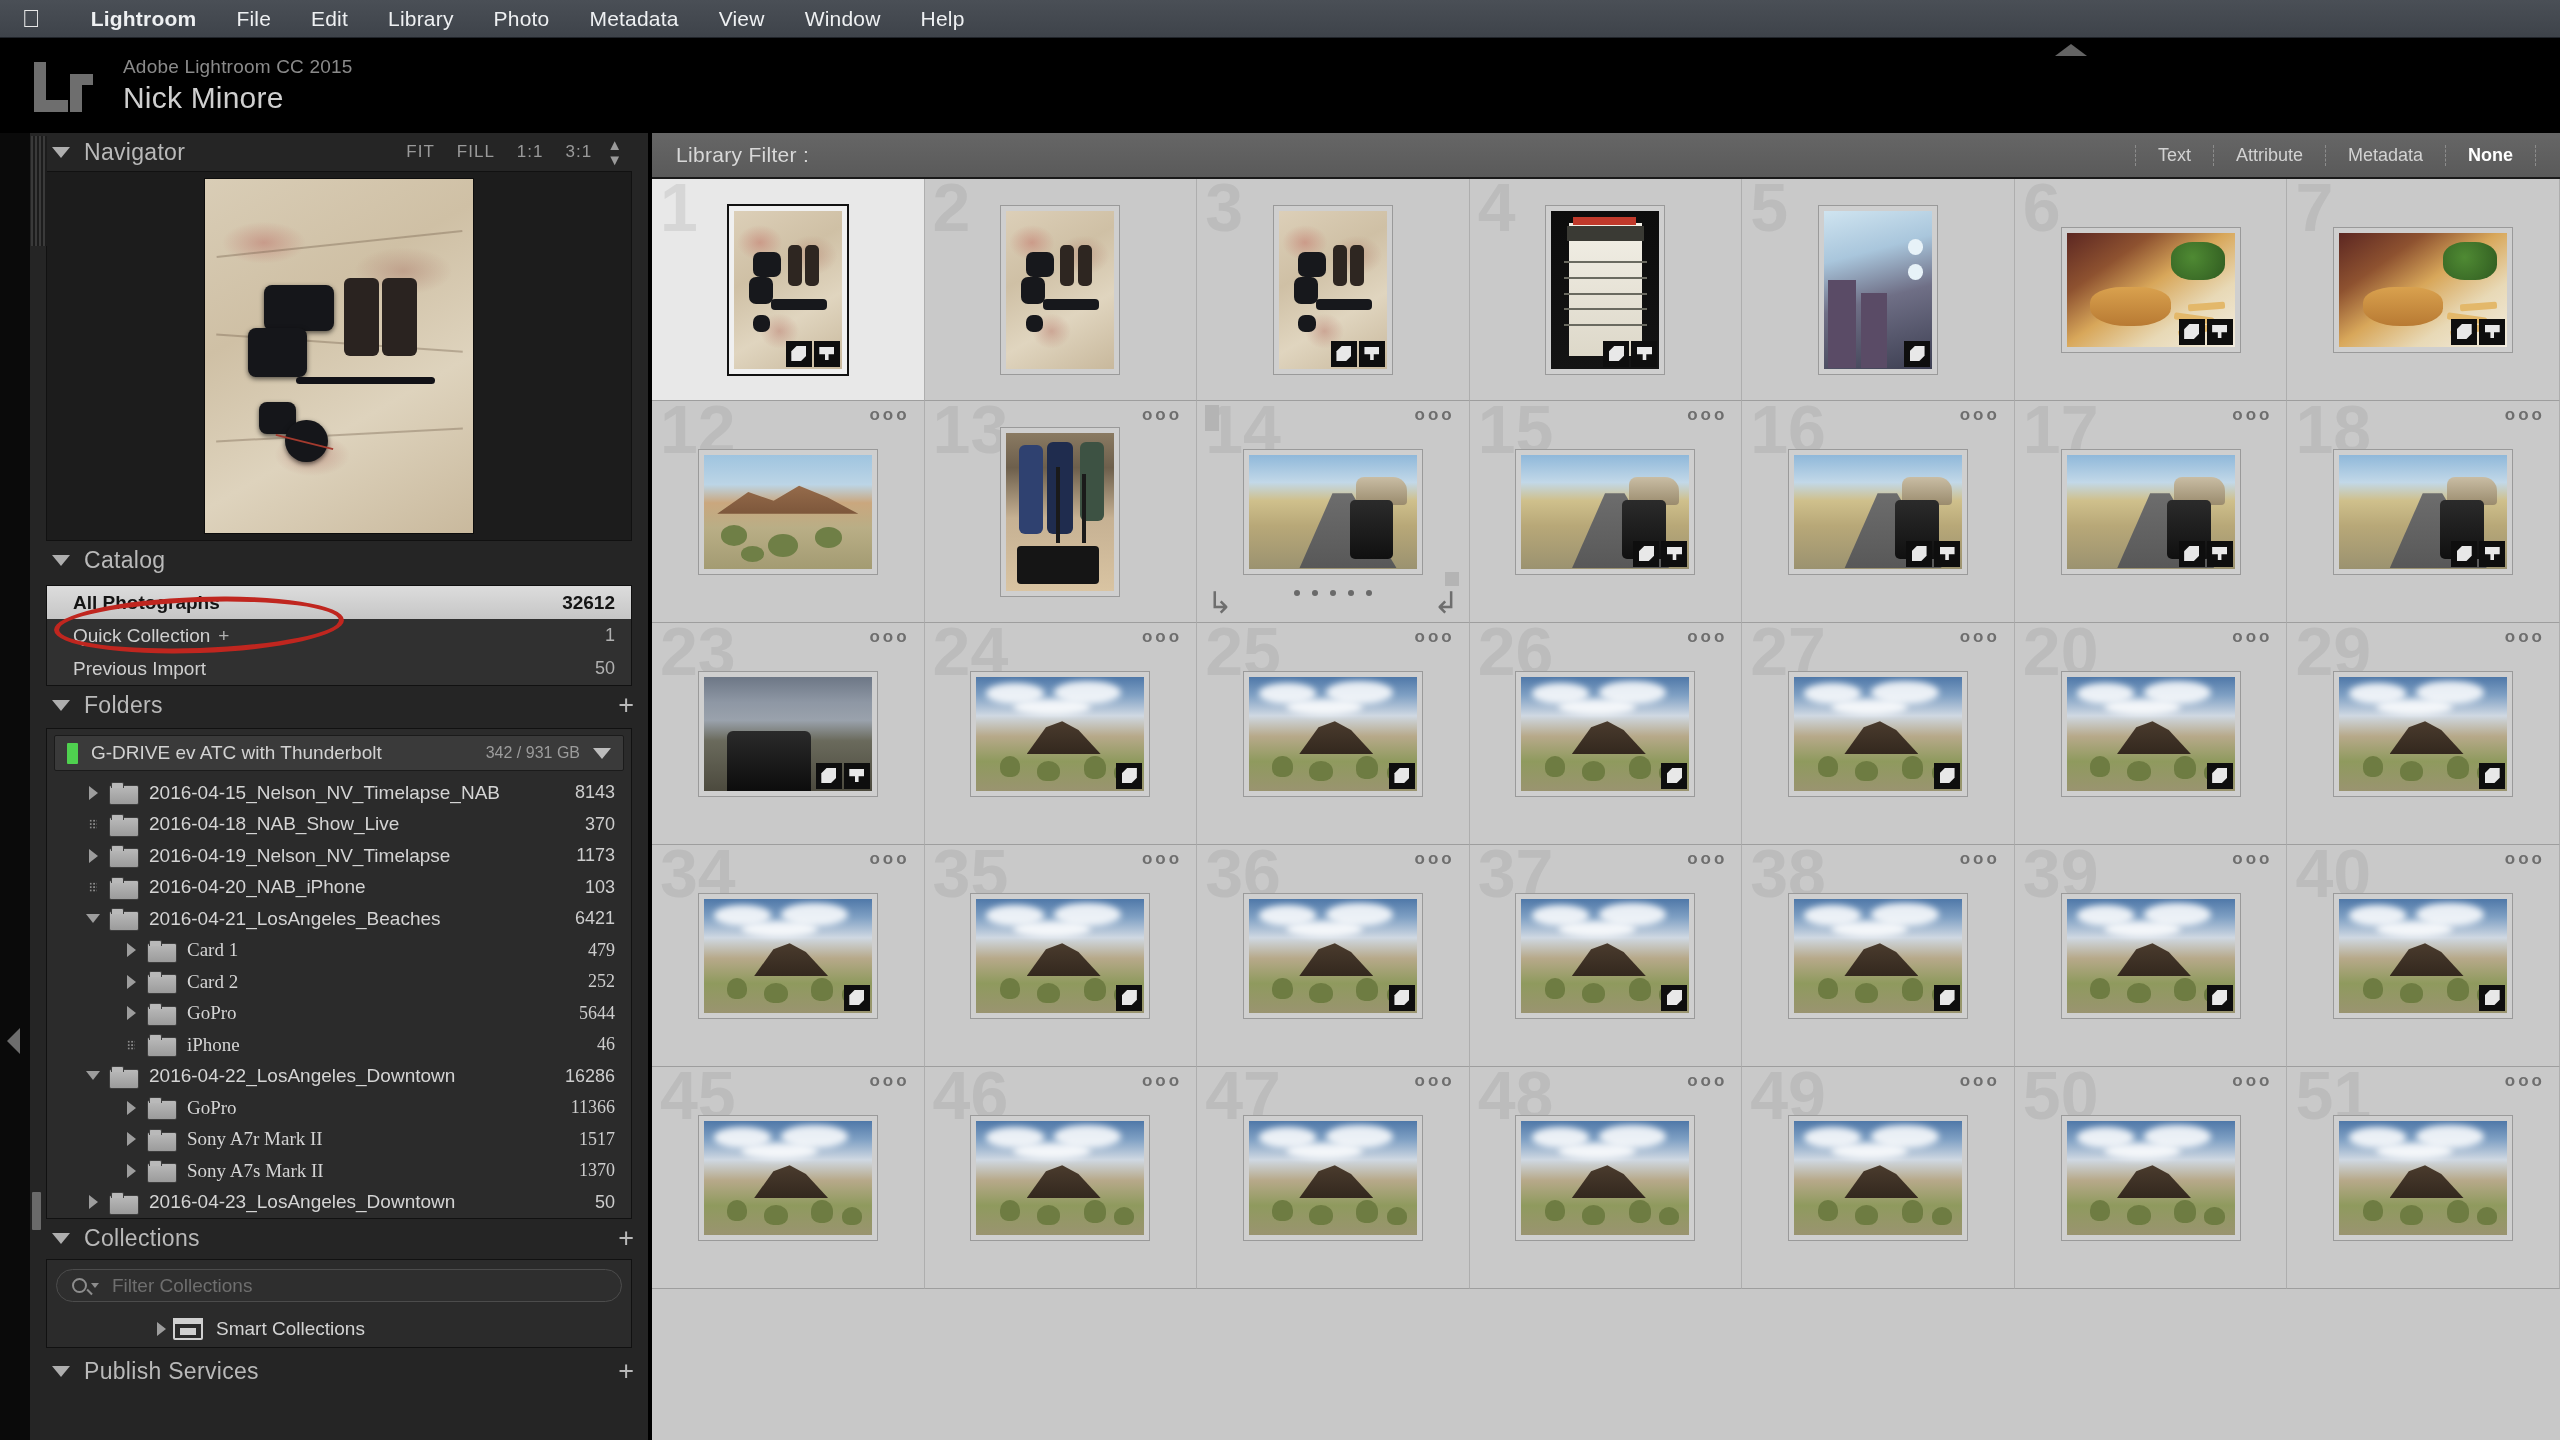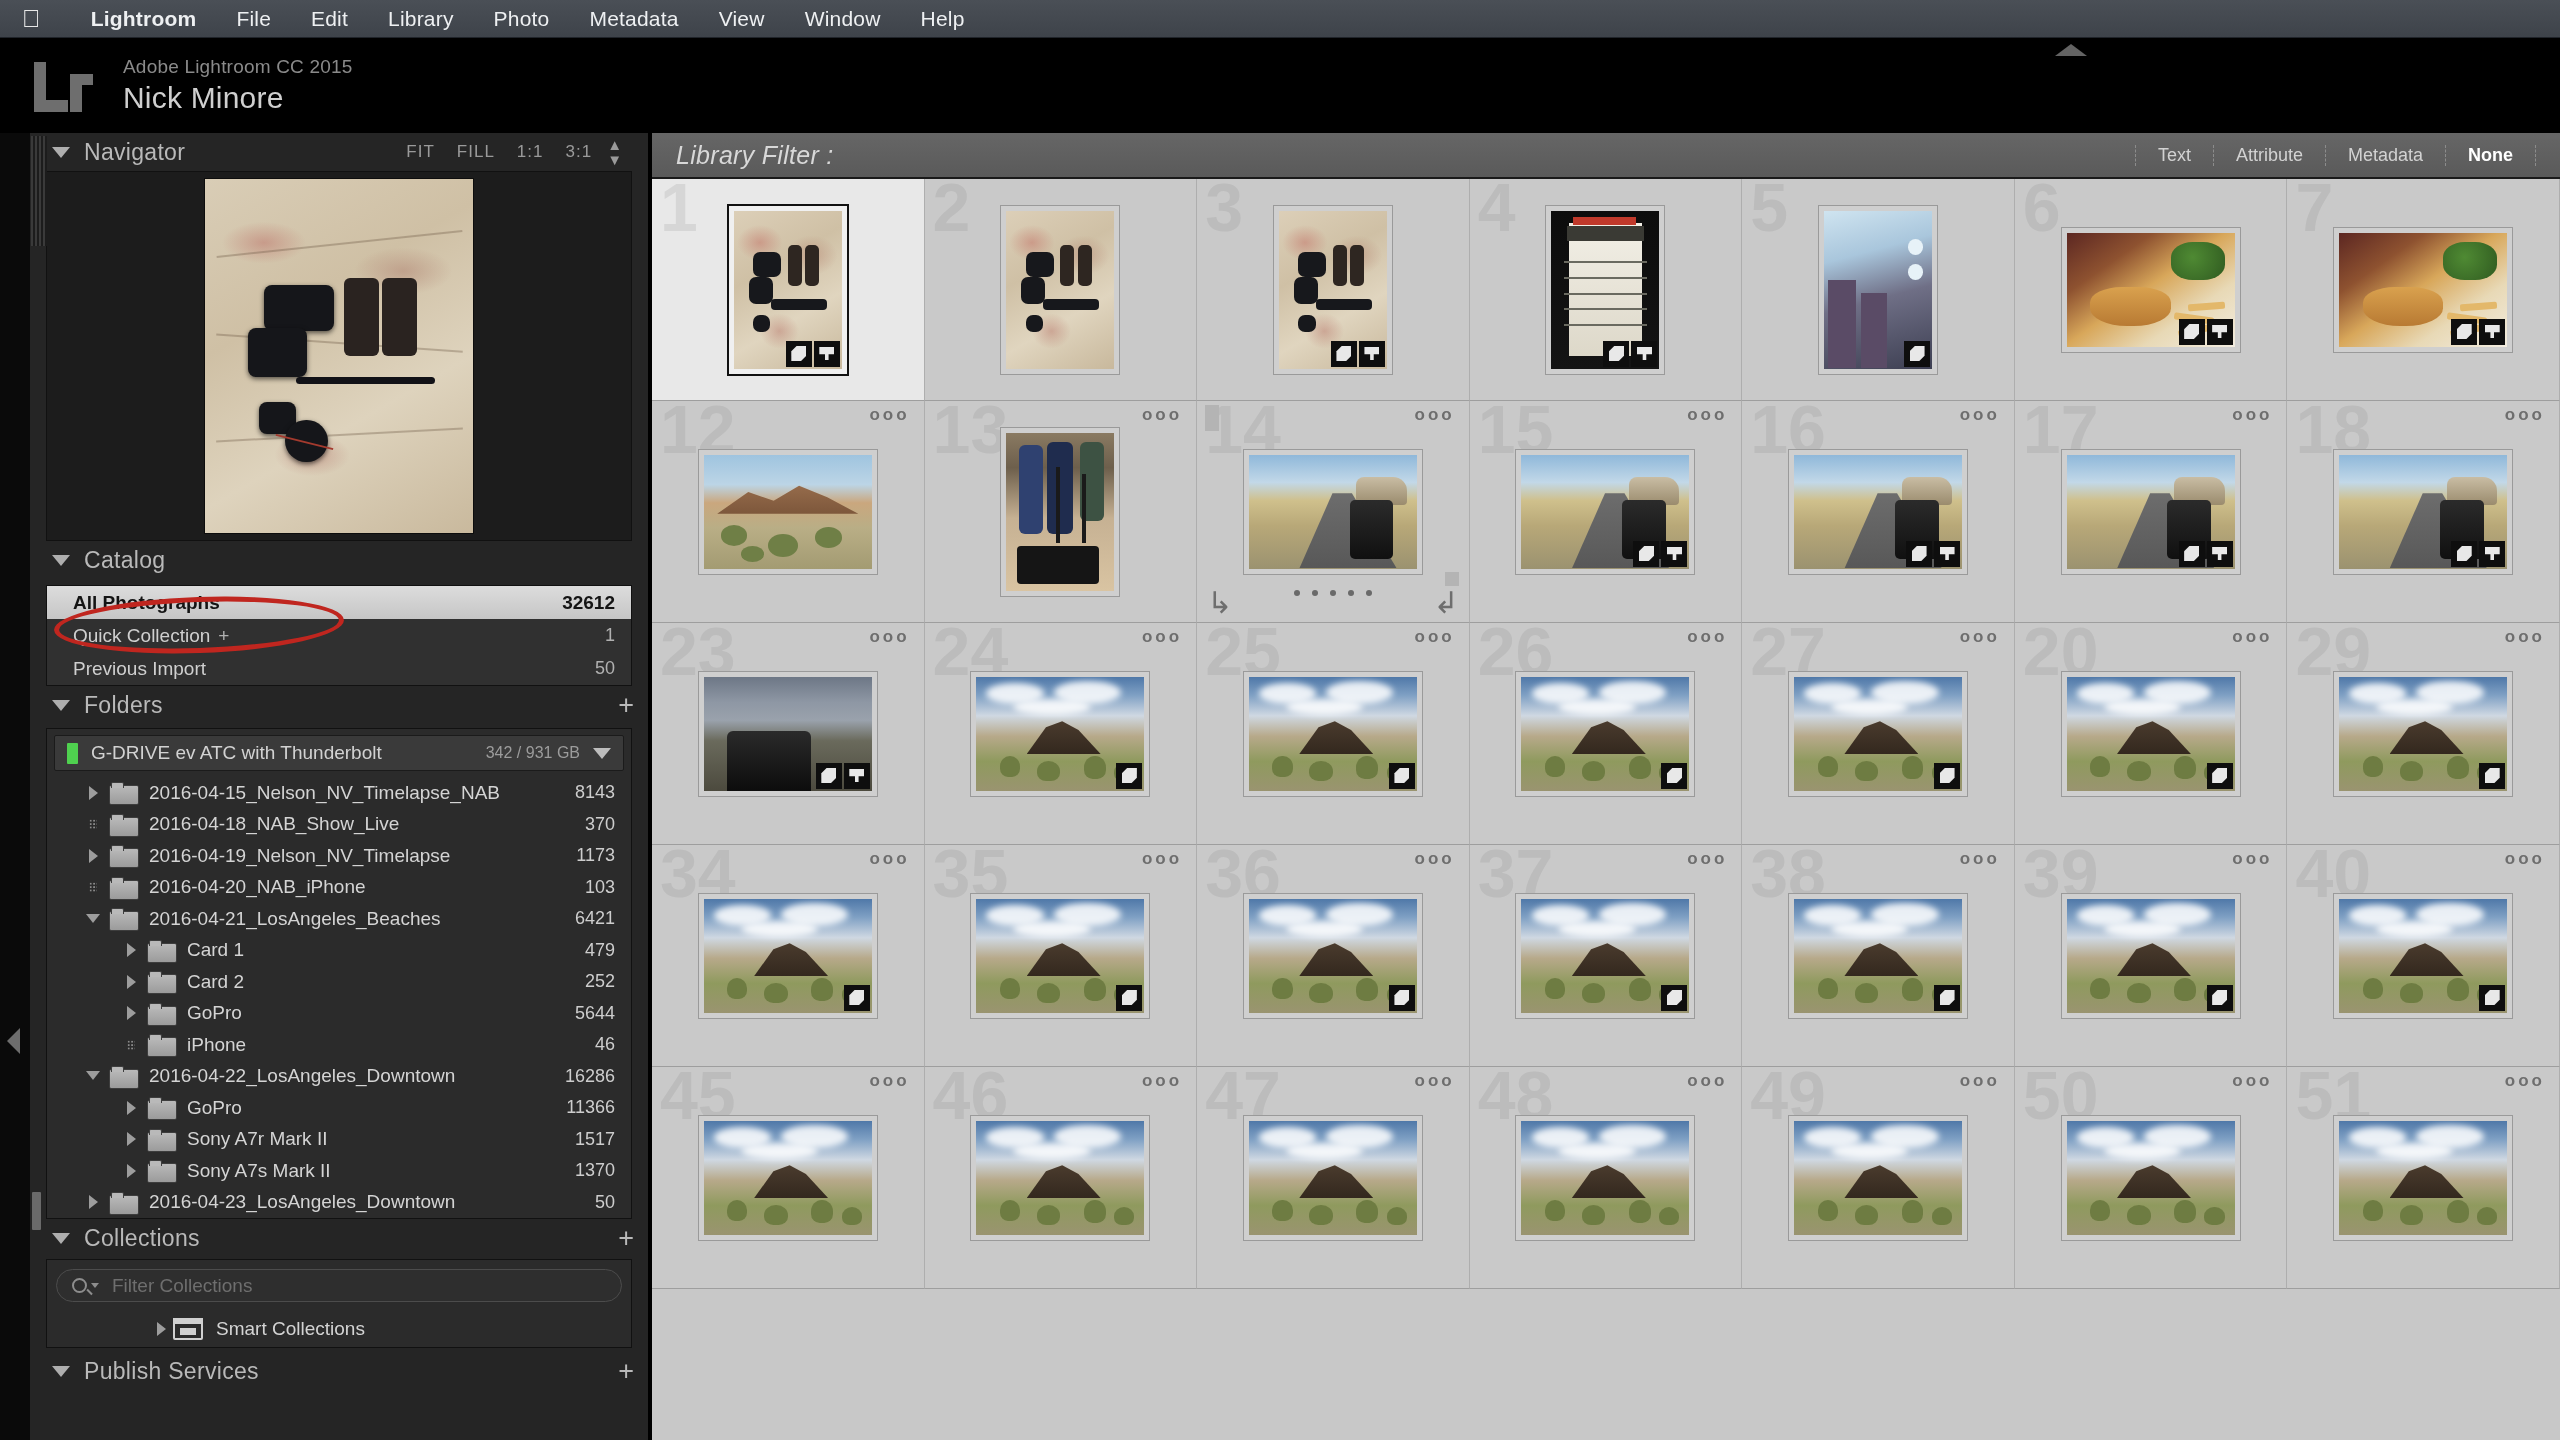--- a/index.html
+++ b/index.html
@@ -107,21 +107,21 @@
     width:0;height:0;border-left:7px solid transparent;border-right:7px solid transparent;border-top:9px solid #9d9d9d; }
   .tw.dots:after{ content:""; position:absolute; left:6px; top:6px; width:8px; height:11px;
     background:radial-gradient(circle 1.1px at 1.5px 1.5px,#8a8a8a 99%,transparent) 0 0/3.4px 3.4px; }
   .fico{ width:28px; height:21px; flex:0 0 28px; margin:0 12px 0 4px; position:relative; }
   .fico:before{ content:""; position:absolute; left:0; top:3px; width:28px; height:18px;
     background:linear-gradient(to bottom,#b9b9b9,#9b9b9b); border:1.5px solid #3d3d3d; border-radius:2px; }
   .fico:after{ content:""; position:absolute; left:2px; top:0px; width:11px; height:5px;
     background:#b9b9b9; border:1.5px solid #3d3d3d; border-bottom:none; border-radius:2px 2px 0 0; }
   .fname{ white-space:nowrap; overflow:hidden; }
   .fcnt{ margin-left:auto; color:#cdcdcd; font-size:18px; padding-left:14px; }
-  .ind1{ padding-left:74px; }
+  .ind1{ padding-left:74px;font-family:Liberation Serif, serif; }
   .ind0{ padding-left:36px; }
   #scrollThumb{ position:absolute; left:32px; top:1192px; width:9px; height:38px; background:#6a6a6a; border-radius:1px; }
 
   
   #collBox{ margin:2px 16px 0 16px; background:#2b2b2b; border:1px solid #111; }
   #filterColl{ margin:9px 9px; height:33px; border:1px solid #4c4c4c; border-radius:17px;
                display:flex; align-items:center; padding:0 15px; background:#2e2e2e; }
   #filterColl .mag{ width:15px;height:15px;border:2.2px solid #8d8d8d;border-radius:50%; position:relative; }
   #filterColl .mag:after{ content:""; position:absolute; left:12px; top:11px; width:7px; height:2.2px;
                           background:#8d8d8d; transform:rotate(45deg); }
@@ -133,21 +133,21 @@
   .boxico:before{ content:""; position:absolute; inset:0; border:2px solid #d0d0d0; border-radius:2px; }
   .boxico:after{ content:""; position:absolute; left:7px; top:10px; width:16px; height:7px; background:#d0d0d0; }
   .boxico i{ position:absolute; left:0; top:0; width:30px; height:6px; background:#d0d0d0; }
 
   
   #filterbar{
     position:absolute; left:652px; top:133px; width:1908px; height:46px;
     background:linear-gradient(to bottom,#666,#5a5a5a); border-bottom:2px solid #1a1a1a;
     display:flex; align-items:center; padding:0 24px;
   }
-  #filterbar .lf{ color:#d8d8d8; font-size:25px; letter-spacing:.3px;font-style:italic; }
+  #filterbar .lf{ color:#d8d8d8; font-size:21px; letter-spacing:.3px; }
   #filterbar .tabs{ margin-left:auto; display:flex; align-items:center; }
   #filterbar .tabs .t{ color:#d2d2d2; font-size:18px; padding:0 22px; border-left:1px dashed #8c8c8c; }
   #filterbar .tabs .t:last-child{ border-right:1px dashed #8c8c8c; }
   #filterbar .tabs .t.active{ color:#ffffff; font-weight:bold; }
 
   
   #grid{
     position:absolute; left:652px; top:179px; width:1908px; height:1261px;
     background:#c8c8c8; display:grid;
     grid-template-columns:repeat(7,1fr); grid-auto-rows:222px;

